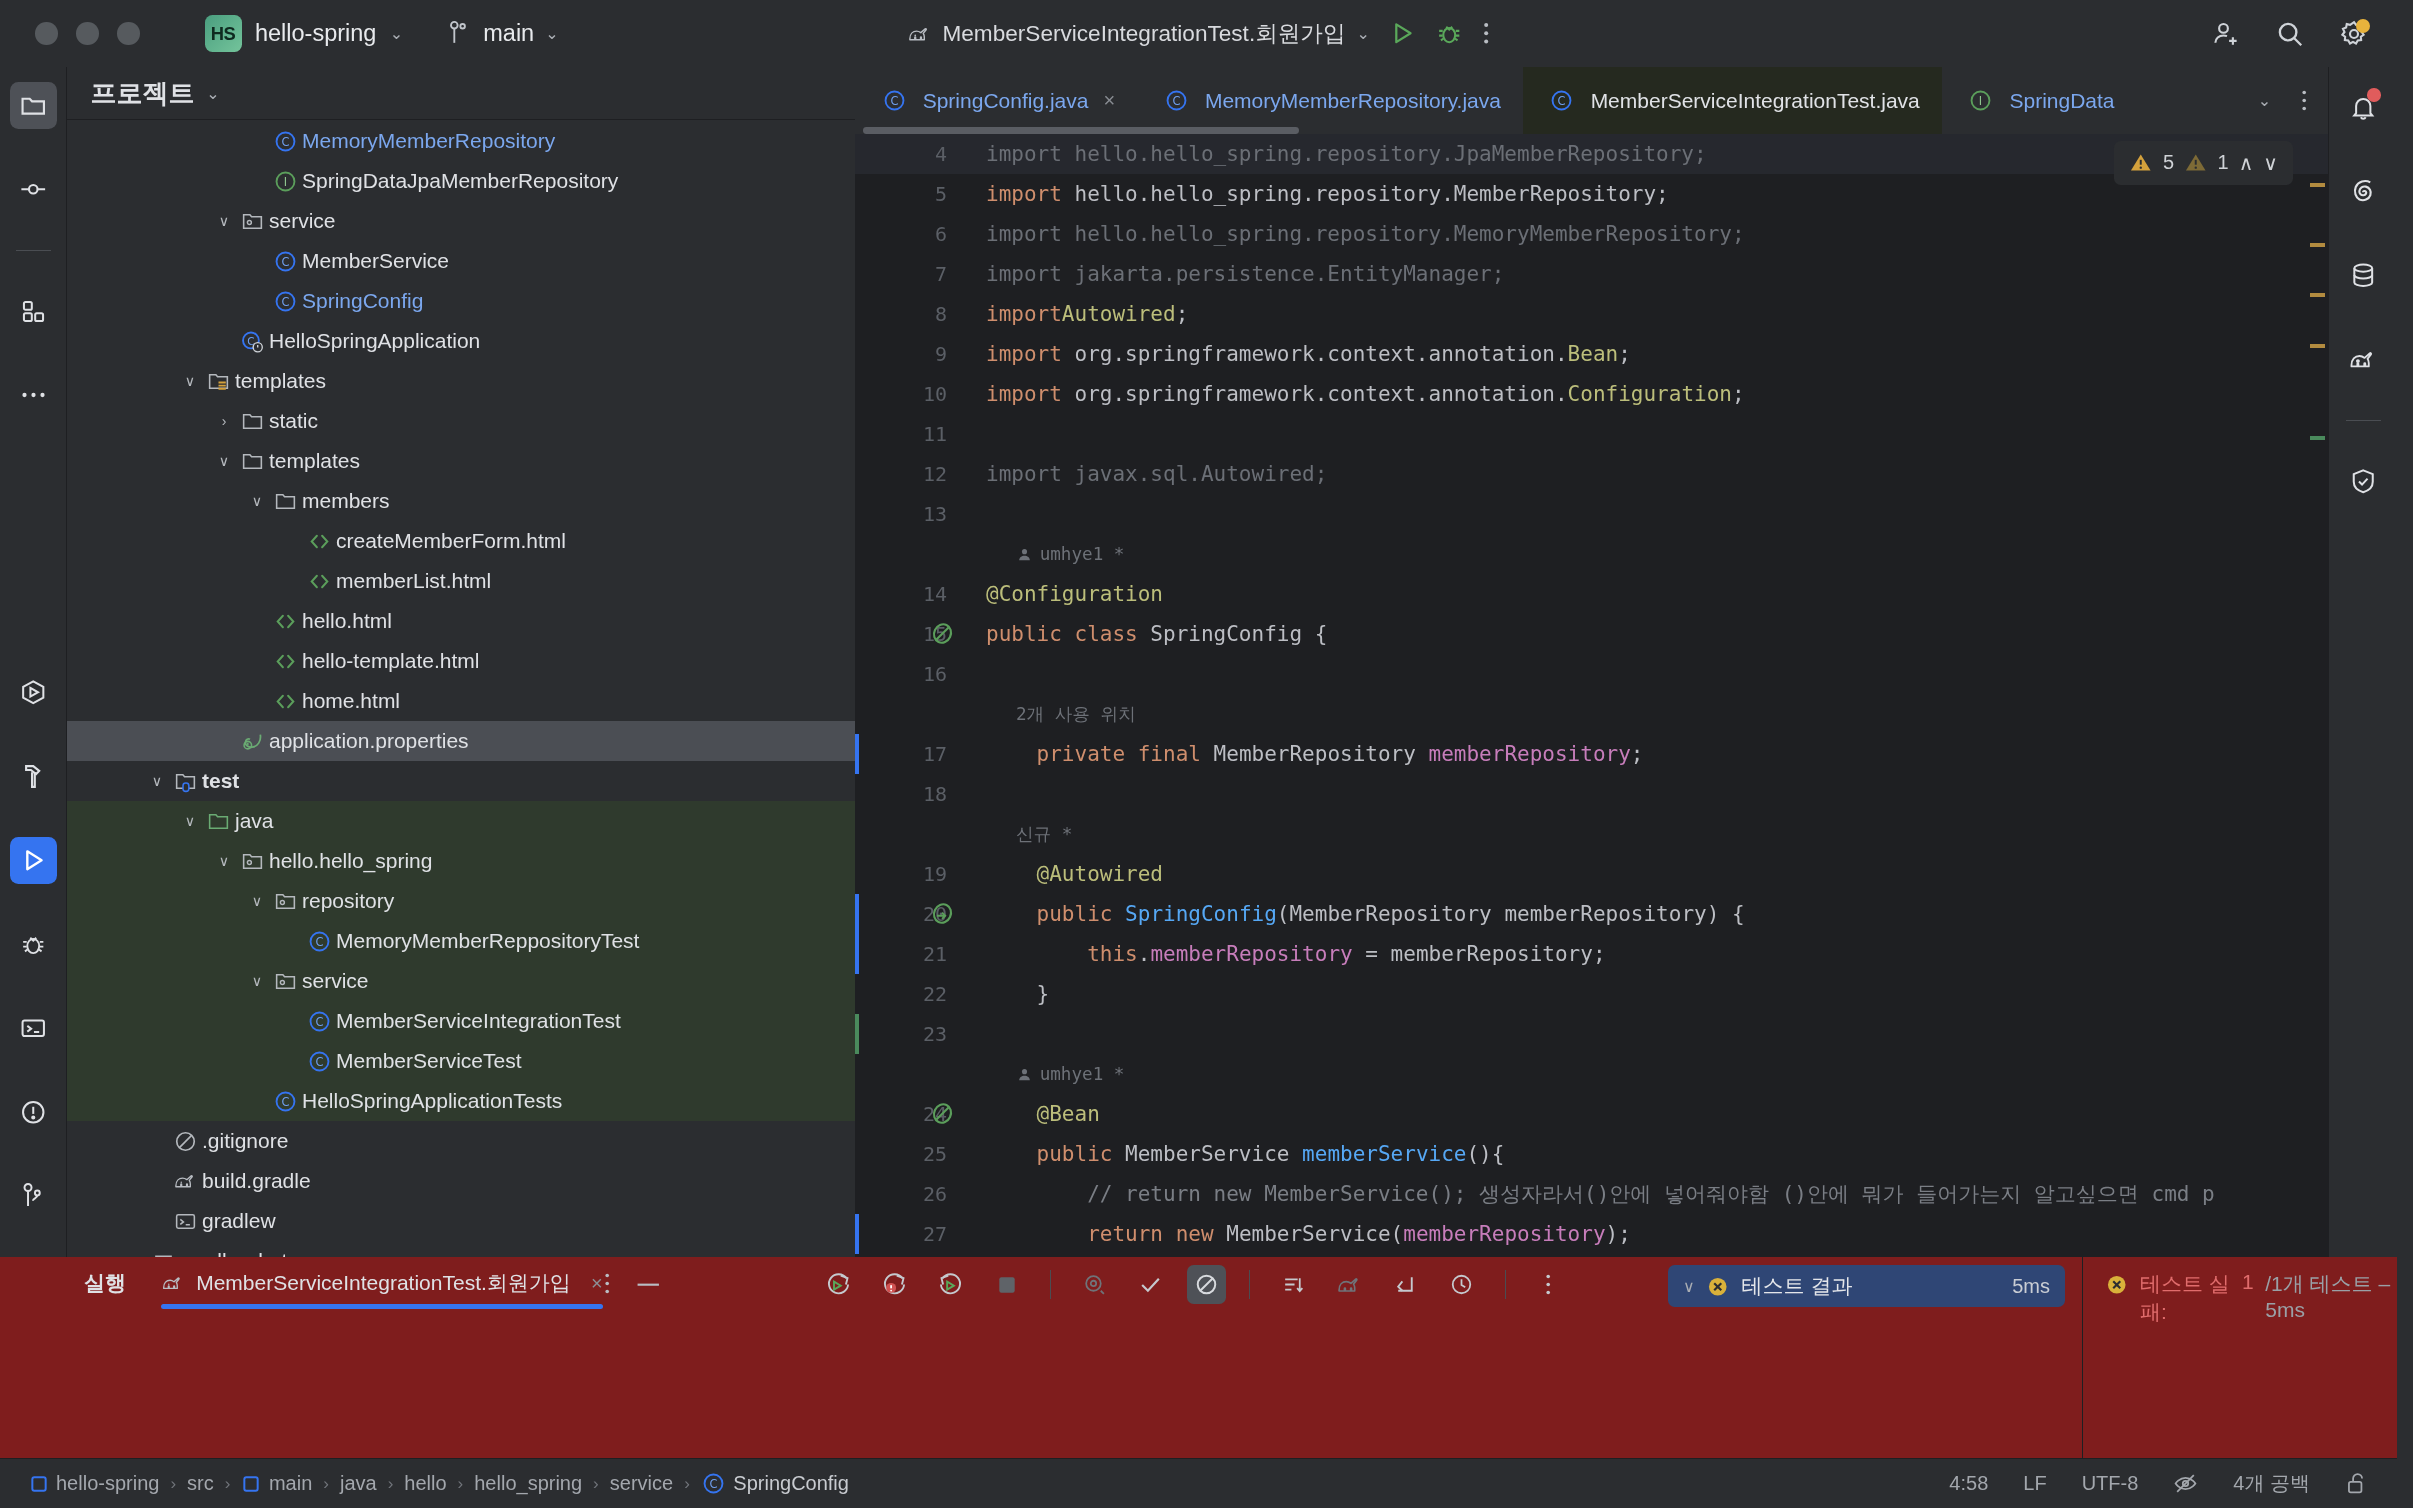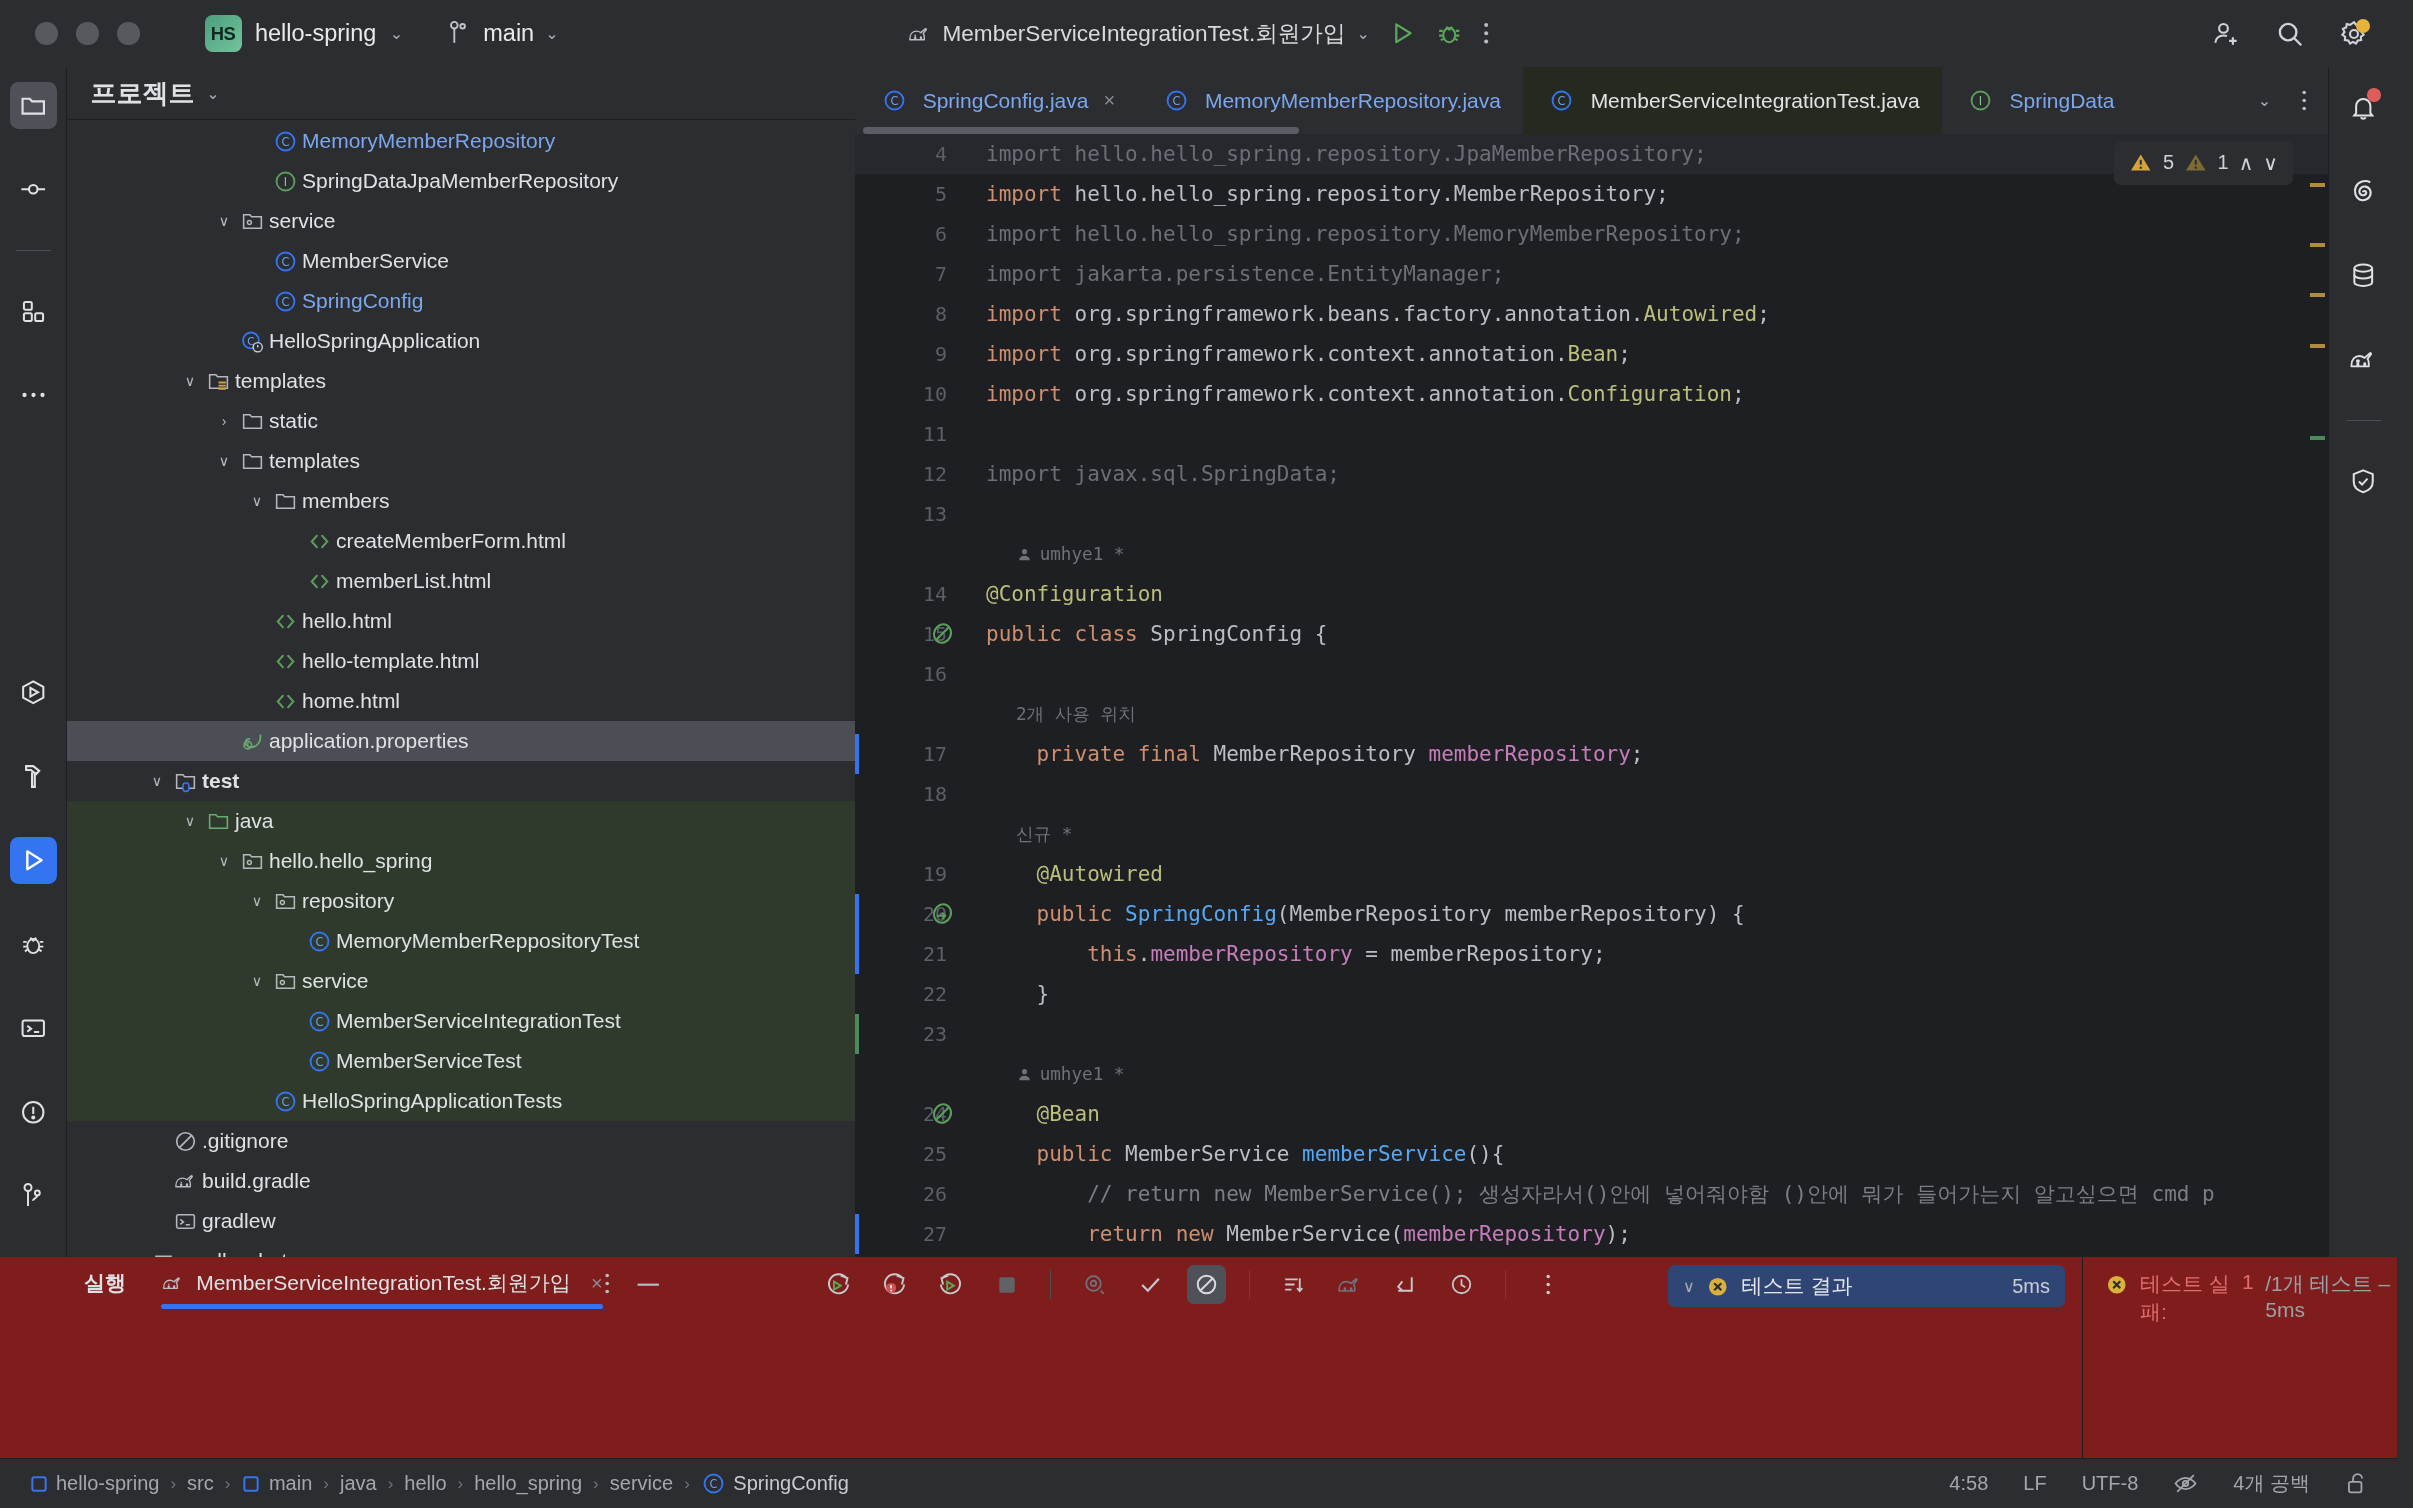--- a/index.html
+++ b/index.html
@@ -813,25 +813,25 @@
             <div class="gline">
               <span class="gbar" style="background:#3574f0"></span>
               <span>27</span>
             </div>
           </div>
         <div class="codearea" id="codearea">
             <div class="cline cur"><span class="dim">import hello.hello_spring.repository.JpaMemberRepository;</span></div>
             <div class="cline"><span class="kw">import</span><span class="wht"> hello.hello_spring.repository.MemberRepository;</span></div>
             <div class="cline"><span class="dim">import hello.hello_spring.repository.MemoryMemberRepository;</span></div>
             <div class="cline"><span class="dim">import jakarta.persistence.EntityManager;</span></div>
-            <div class="cline"><span class="kw">import</span><span class="wht"> org.springframework.beans.factory.annotation.</span><span class="anno">Autowired</span><span class="wht">;</span></div>
+            <div class="cline"><span class="kw">import</span><span class="anno">Autowired</span><span class="wht">;</span></div>
             <div class="cline"><span class="kw">import</span><span class="wht"> org.springframework.context.annotation.</span><span class="anno">Bean</span><span class="wht">;</span></div>
             <div class="cline"><span class="kw">import</span><span class="wht"> org.springframework.context.annotation.</span><span class="anno">Configuration</span><span class="wht">;</span></div>
             <div class="cline">&nbsp;</div>
-            <div class="cline"><span class="dim">import javax.sql.SpringData;</span></div>
+            <div class="cline"><span class="dim">import javax.sql.Autowired;</span></div>
             <div class="cline">&nbsp;</div>
             <div class="hint">
               <svg width="17" height="17" viewBox="0 0 24 24" fill="#6d7178">
                 <circle cx="12" cy="8" r="3.6"></circle>
                 <path d="M4.5 20c0-4 3.4-6.4 7.5-6.4S19.5 16 19.5 20z"></path>
               </svg>
               <span>umhye1 *</span>
             </div>
             <div class="cline"><span class="anno">@Configuration</span></div>
             <div class="cline"><span class="kw">public class</span><span class="wht"> SpringConfig {</span></div>

